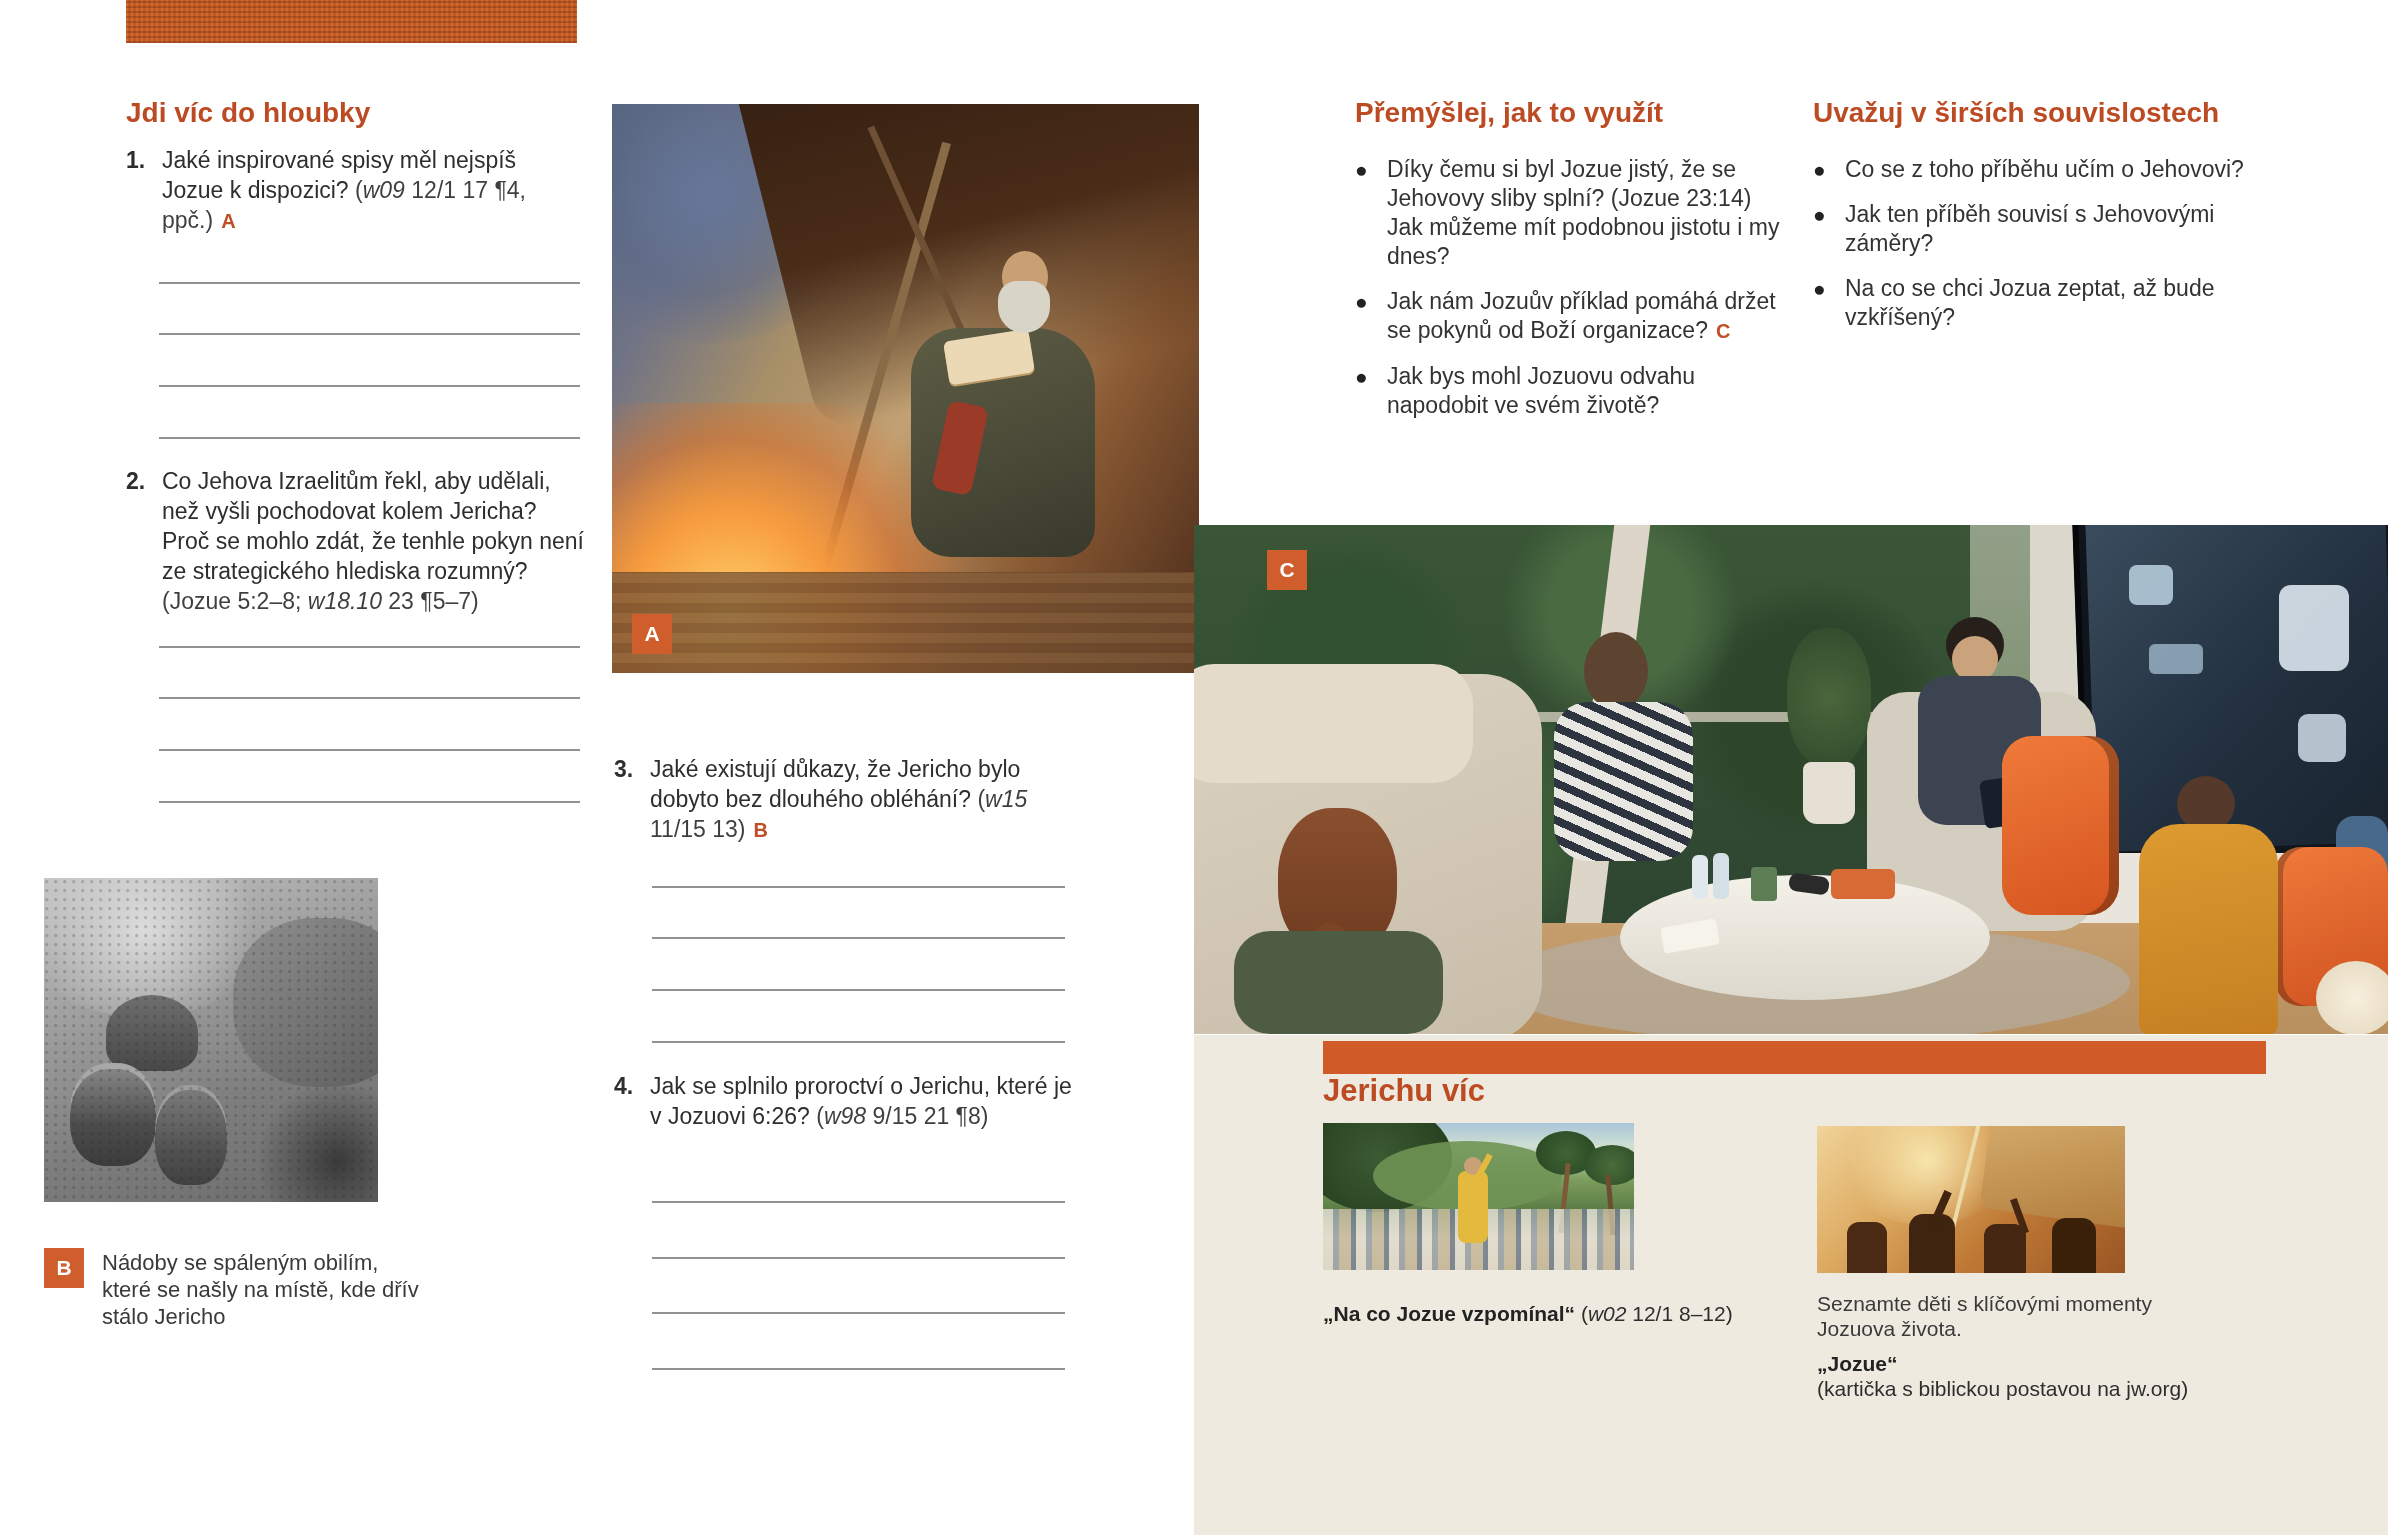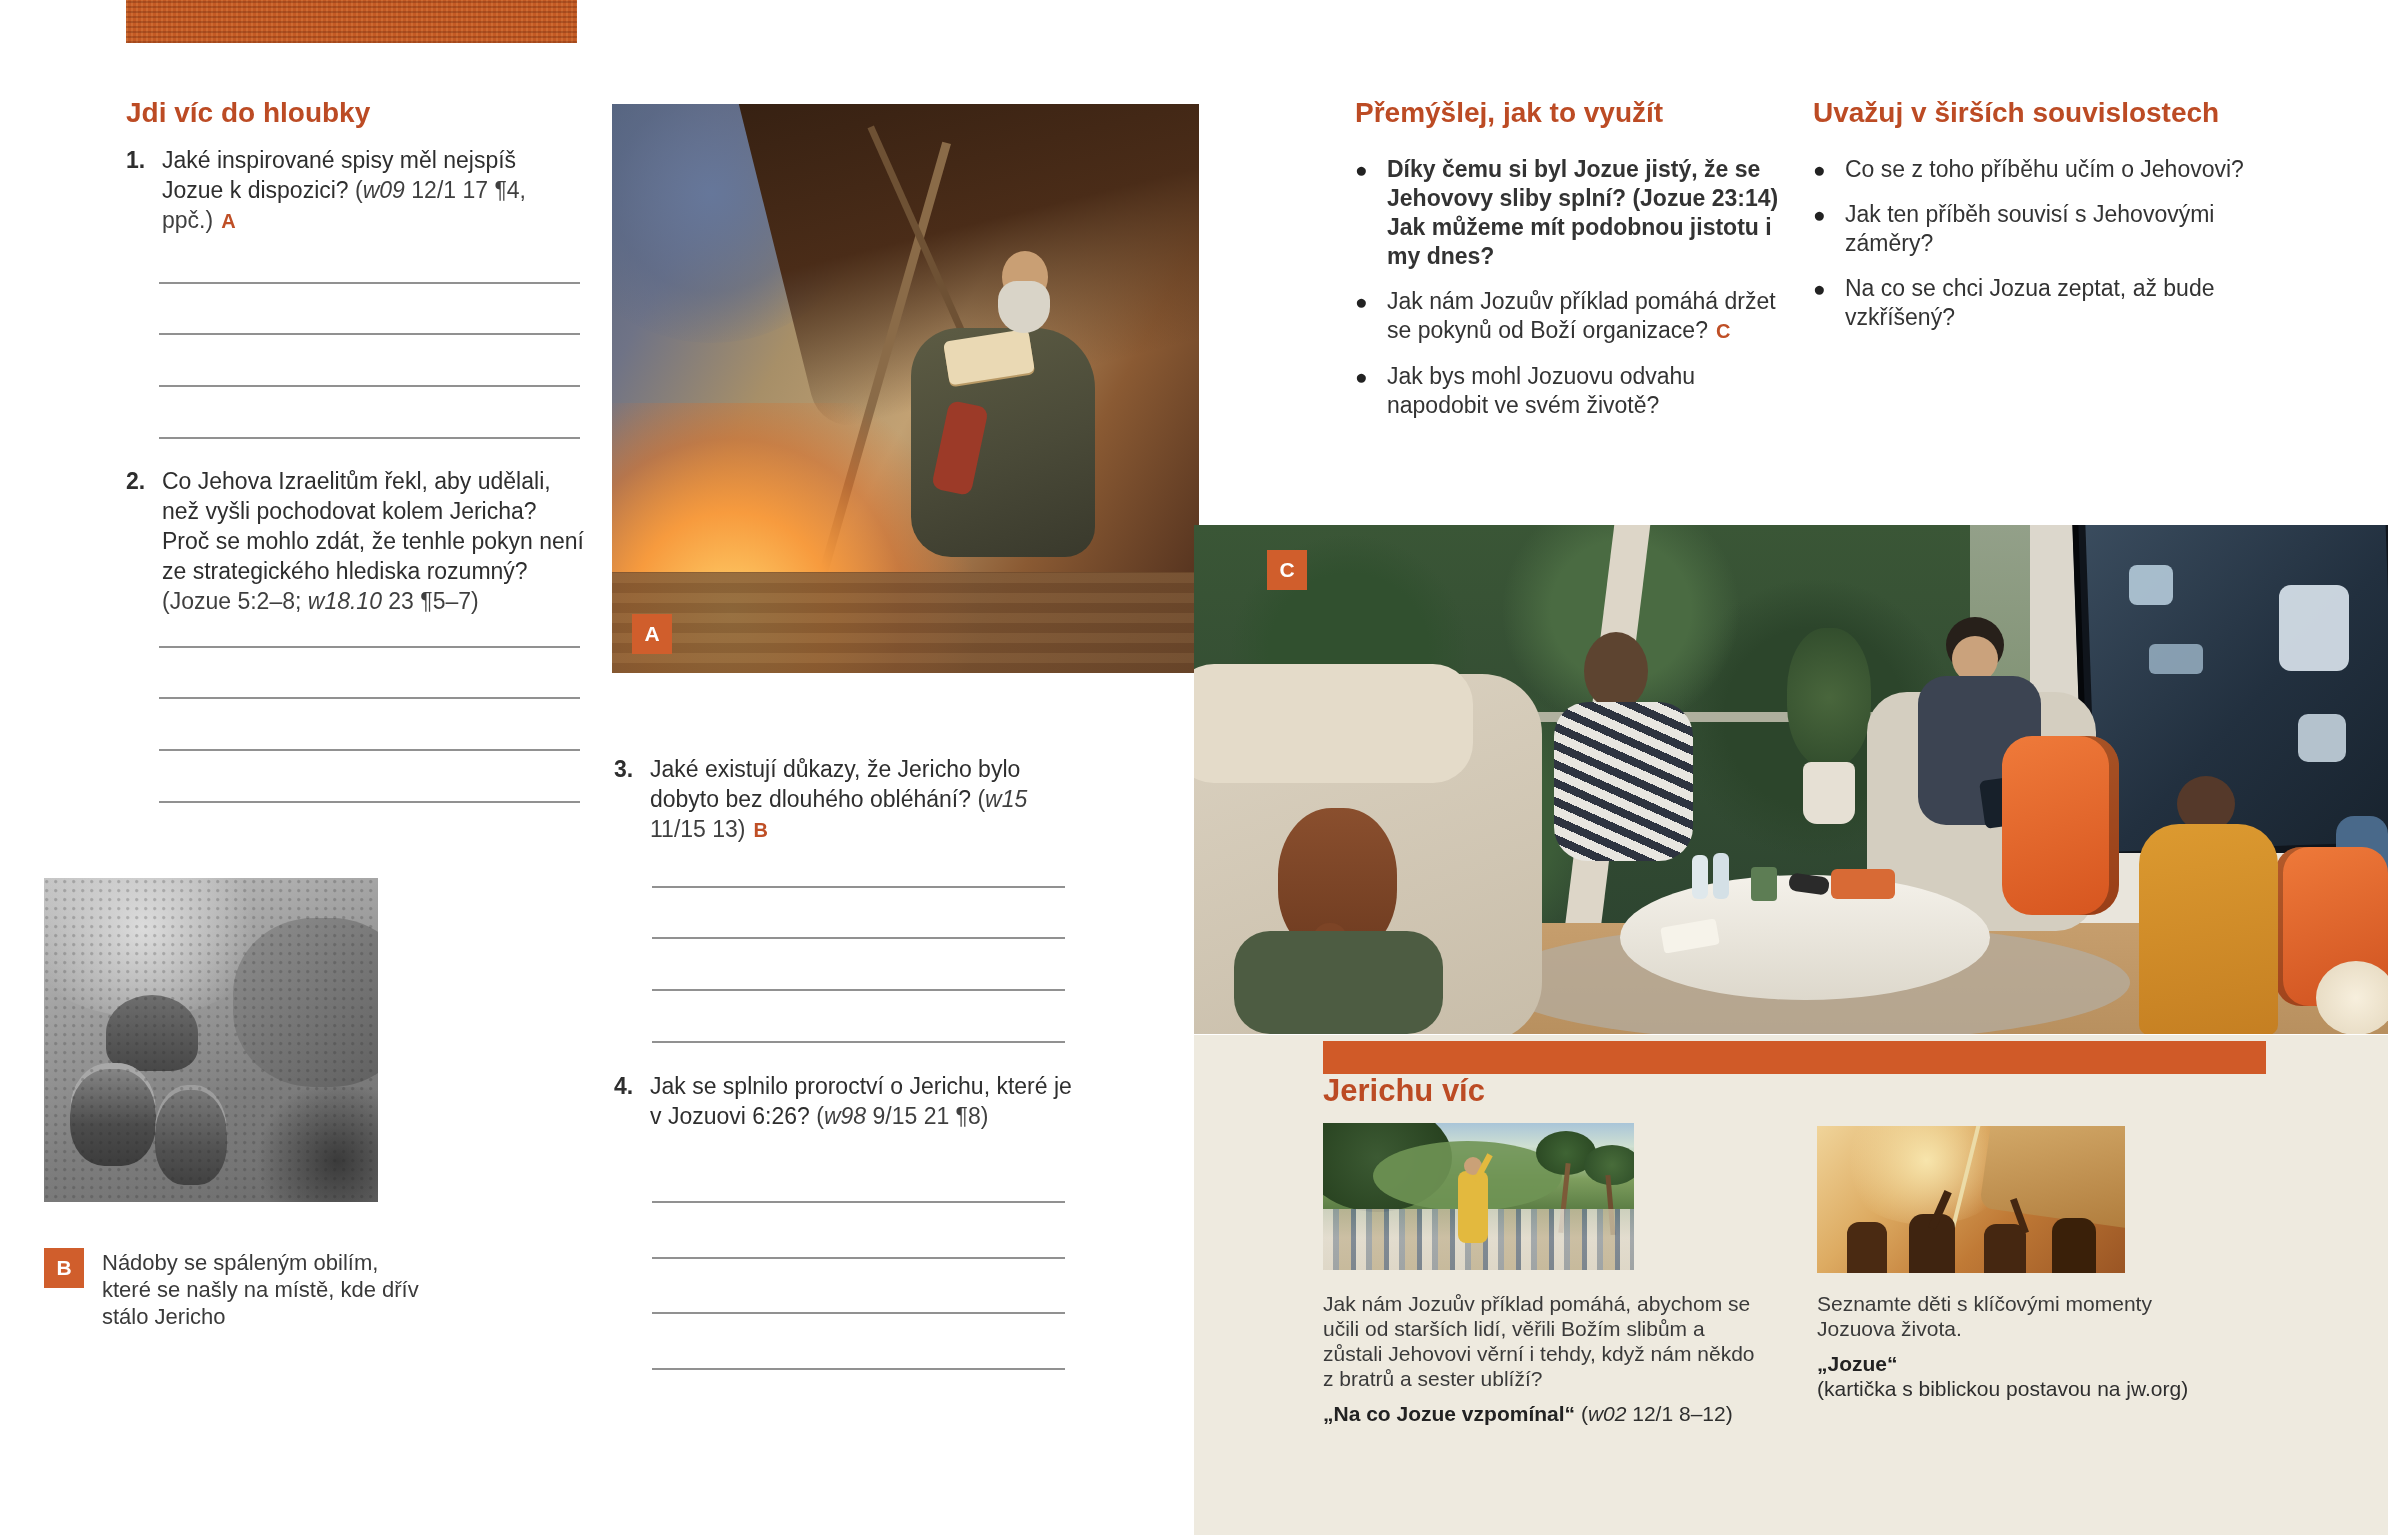--- a/index.html
+++ b/index.html
@@ -246,21 +246,21 @@
   <div class="ans-line" style="left:652px;top:1201px;width:413px;"></div>
   <div class="ans-line" style="left:652px;top:1257px;width:413px;"></div>
   <div class="ans-line" style="left:652px;top:1312px;width:413px;"></div>
   <div class="ans-line" style="left:652px;top:1368px;width:413px;"></div>
 
   <div class="abs" style="left:1355px;top:96px;width:443px;">
     <div class="h-orange">Přemýšlej, jak to využít</div>
     <div class="bullets">
       <div class="bullet-item">
         <div class="bullet-dot">●</div>
-        <div style="width:398px;font-weight:bold;"><span>Díky čemu si byl Jozue jistý, že se Jehovovy sliby splní? (Jozue 23:14) Jak můžeme mít podobnou jistotu i my dnes?</span></div>
+        <div style="width:398px;"><span>Díky čemu si byl Jozue jistý, že se Jehovovy sliby splní? (Jozue 23:14) Jak můžeme mít podobnou jistotu i my dnes?</span></div>
       </div>
       <div class="bullet-item">
         <div class="bullet-dot">●</div>
         <div style="width:398px;"><span>Jak nám Jozuův příklad pomáhá držet se pokynů od Boží organizace?</span><span class="inline-label">C</span></div>
       </div>
       <div class="bullet-item">
         <div class="bullet-dot">●</div>
         <div style="width:398px;"><span>Jak bys mohl Jozuovu odvahu napodobit ve svém životě?</span></div>
       </div>
     </div>
@@ -351,21 +351,20 @@
     <div class="spear"></div>
     <div class="sil1"></div>
     <div class="sil2"></div>
     <div class="arm1"></div>
     <div class="sil3"></div>
     <div class="arm2"></div>
     <div class="sil4"></div>
   </div>
 
   <div class="abs" style="left:1323px;top:1291px;width:438px;">
-    <div class="lm-text">Jak nám Jozuův příklad pomáhá, abychom se učili od starších lidí, věřili Božím slibům a zůstali Jehovovi věrní i tehdy, když nám někdo z bratrů a sester ublíží?</div>
     <div class="lm-ref"><b>„Na co Jozue vzpomínal“</b><span> (</span><i>w02</i><span> 12/1 8–12)</span></div>
   </div>
 
   <div class="abs" style="left:1817px;top:1291px;width:418px;">
     <div class="lm-text">Seznamte děti s klíčovými momenty Jozuova života.</div>
     <div class="lm-ref"><b>„Jozue“</b><br>
       <span>(kartička s biblickou postavou na jw.org)</span></div>
   </div>
 
 </div>

